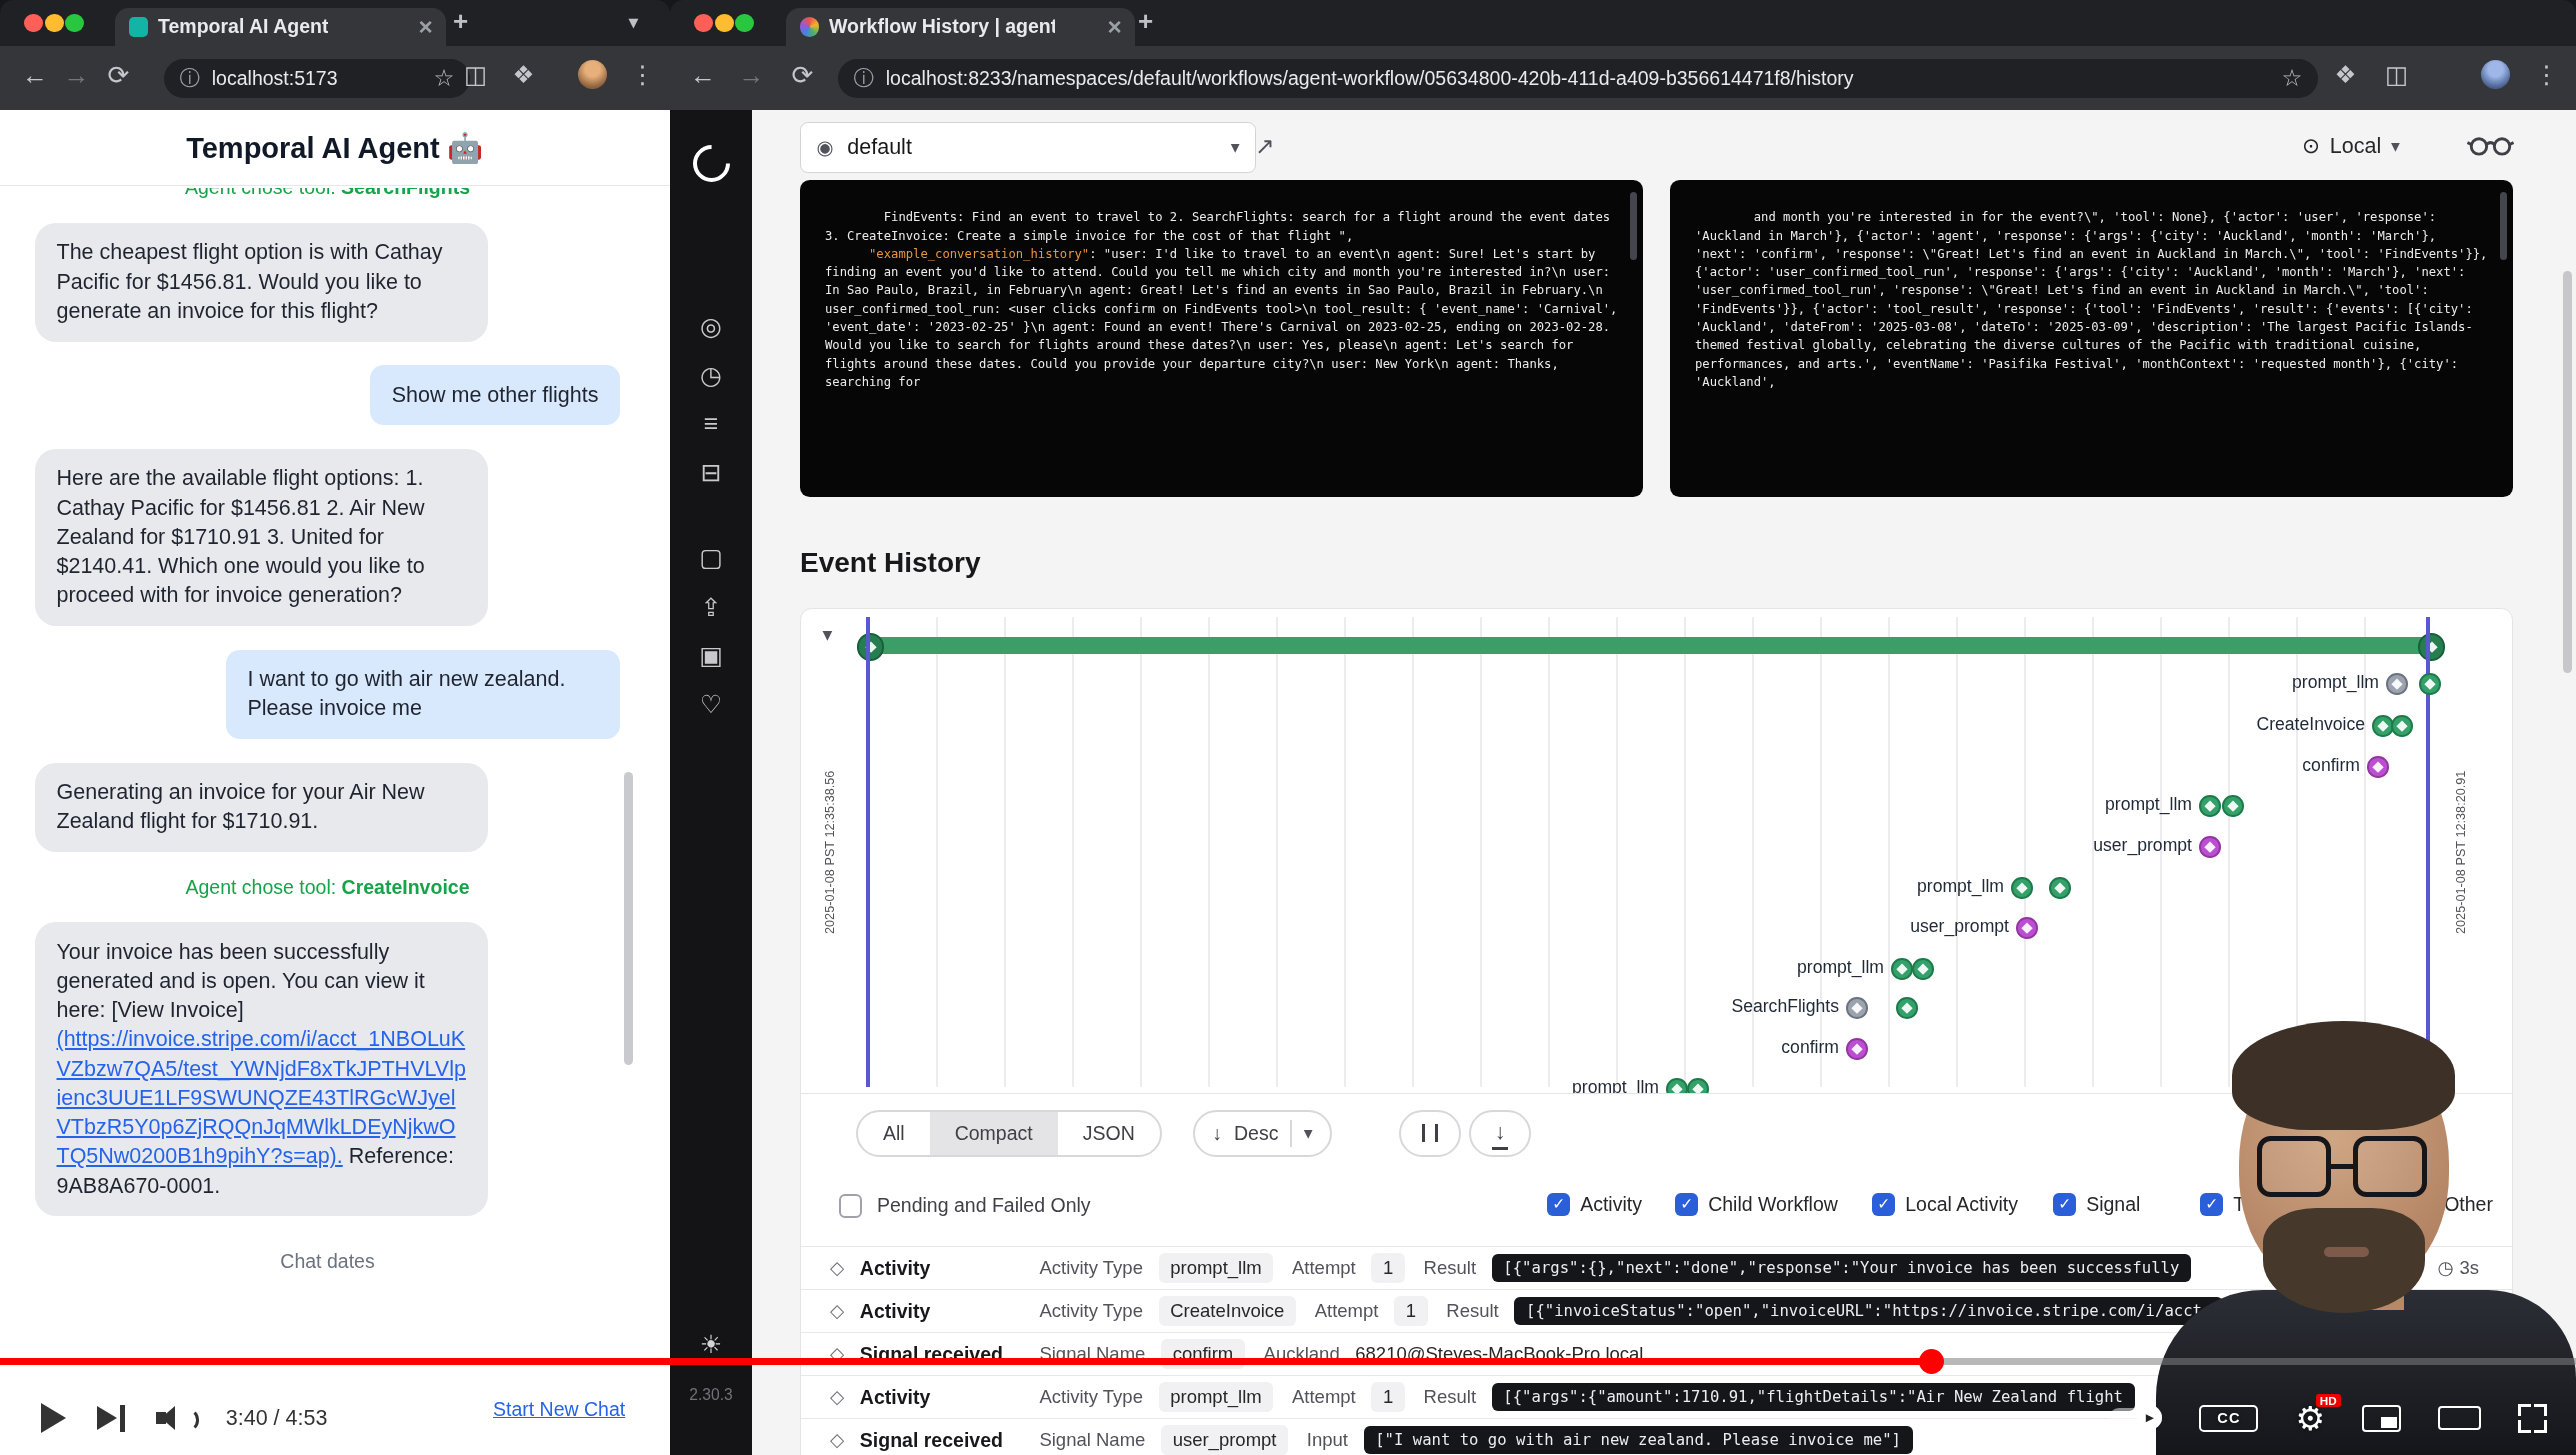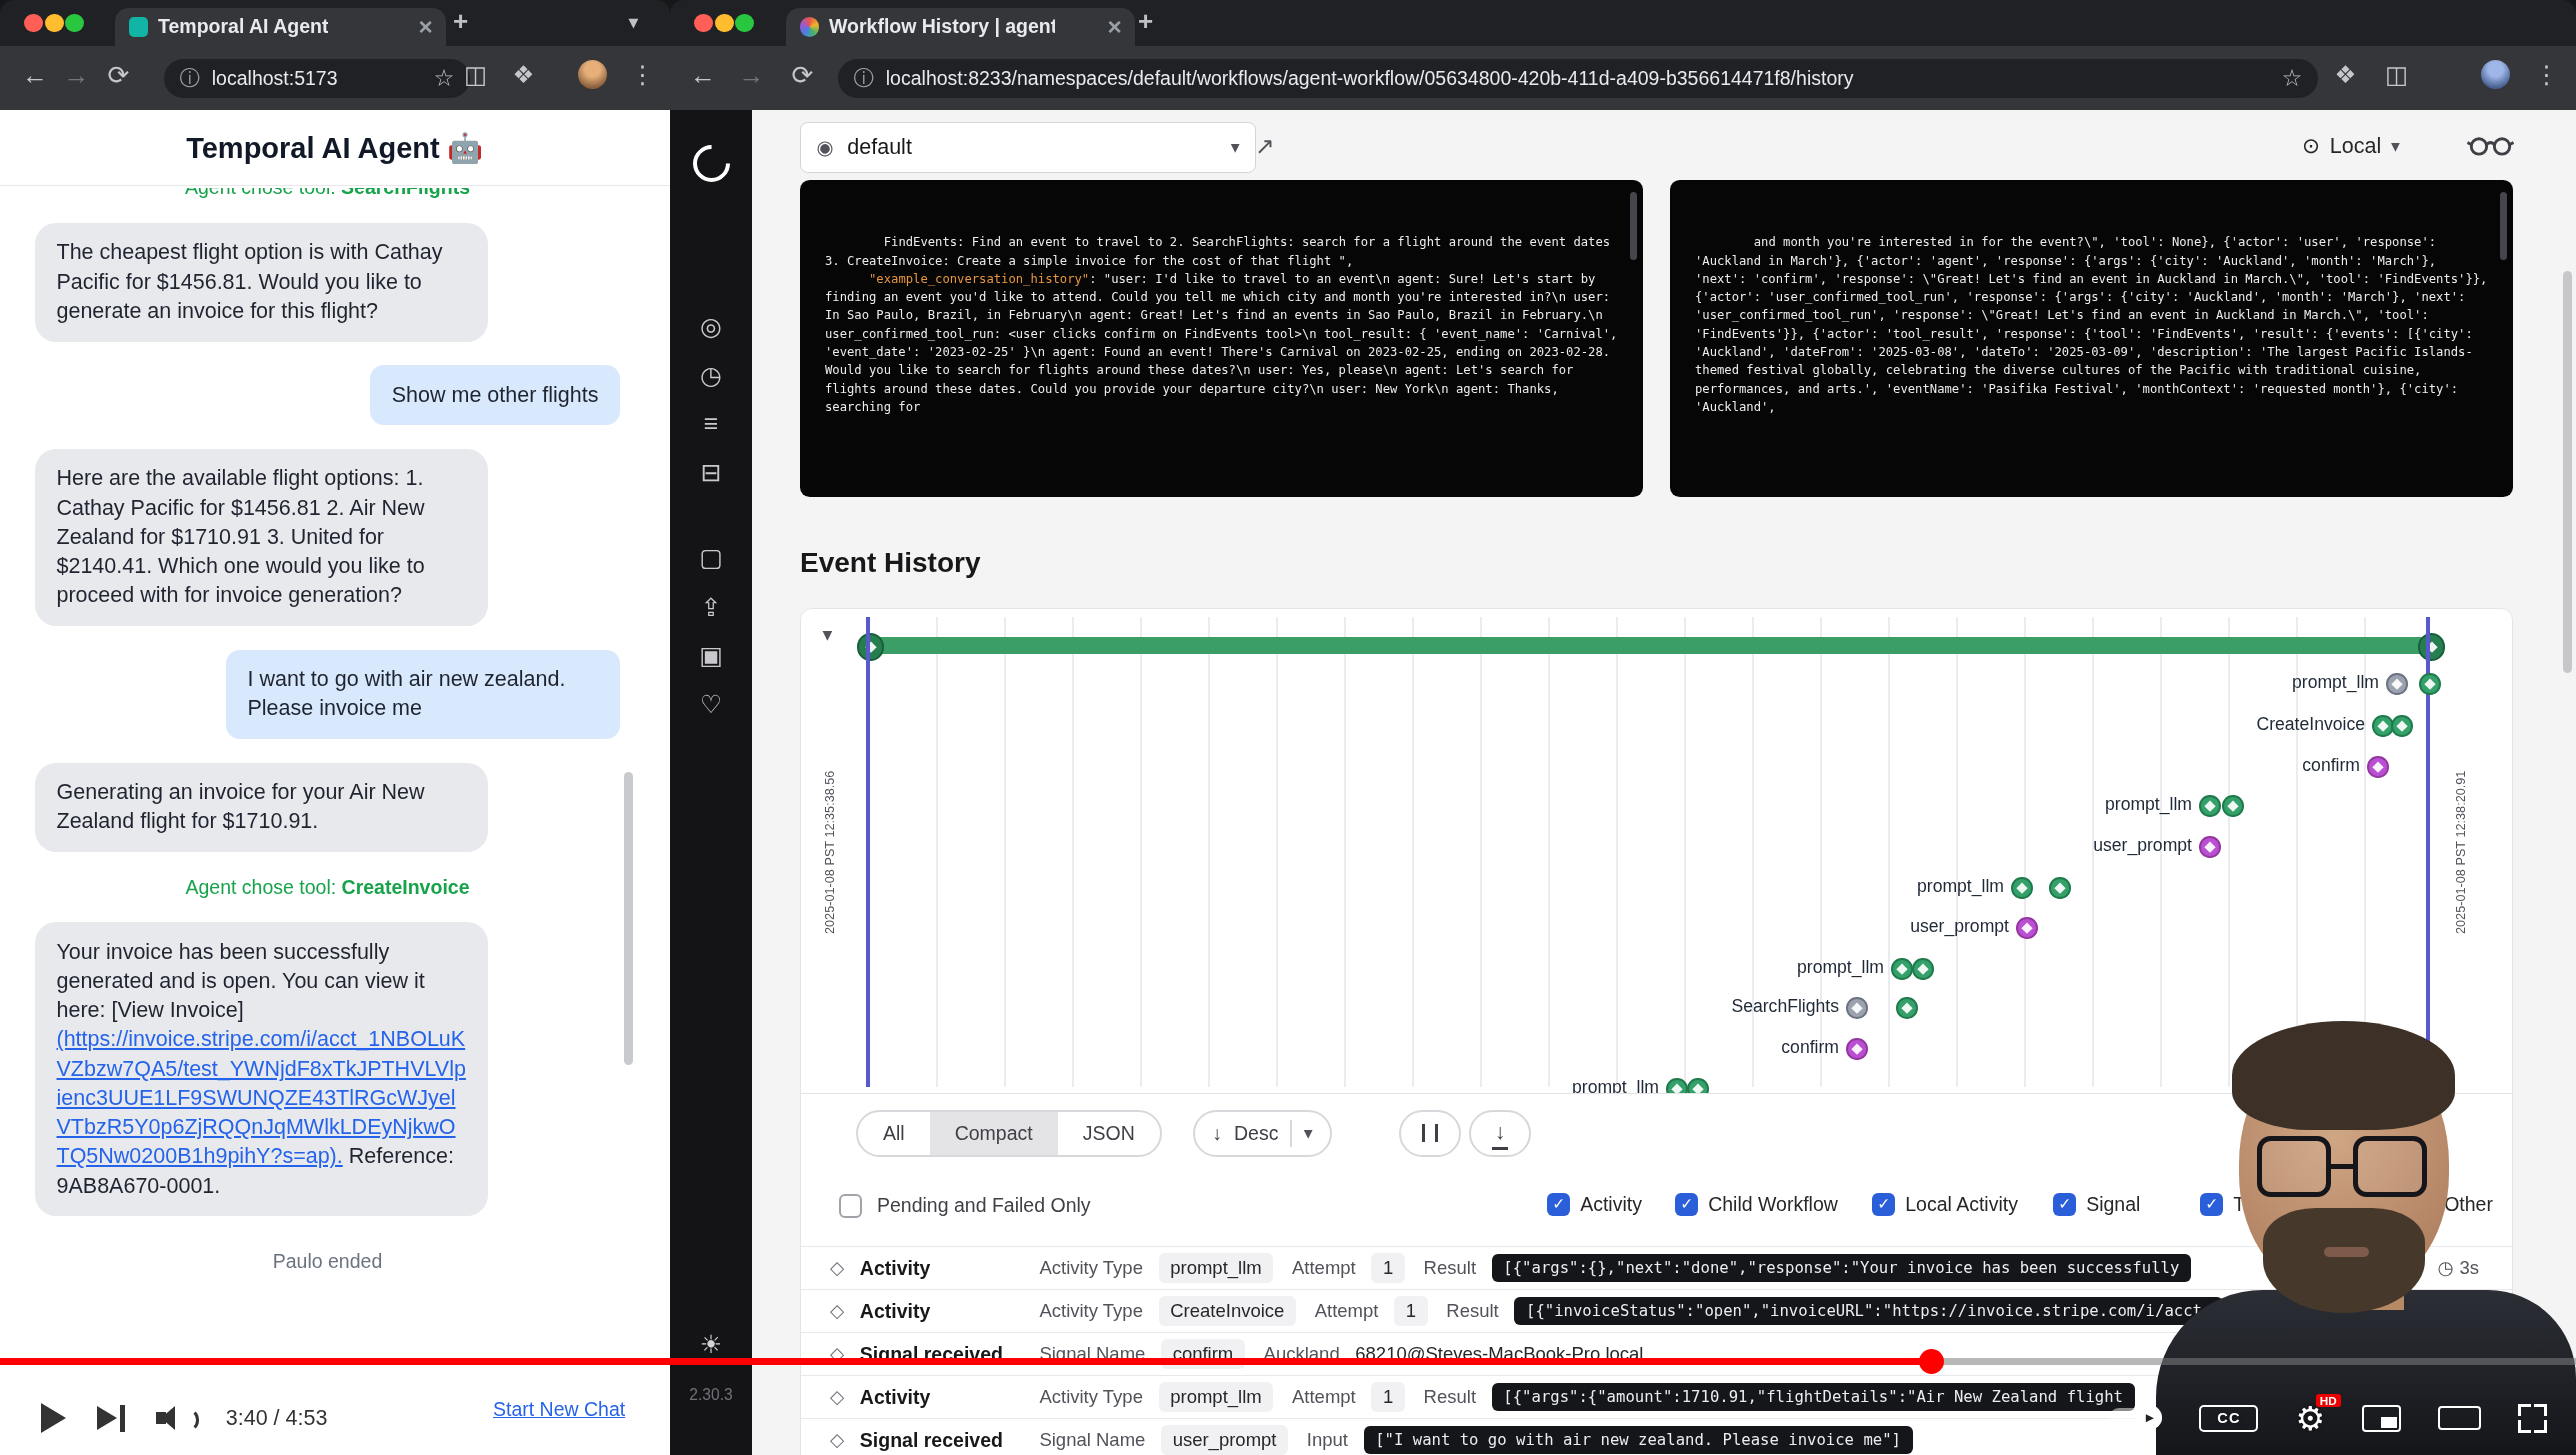--- a/index.html
+++ b/index.html
@@ -68,21 +68,21 @@
           border:1px solid #d4d4d8;border-radius:7.8px;display:flex;align-items:center;padding:0 15.6px;gap:13.7px;}
   .ns-box .ns-ic{color:#52525b;font-size:19.5px;}
   .ns-box .ns-label{font-size:21.5px;color:#18181b;flex:1;}
   .chev{color:#52525b;font-size:17.6px;}
   .ext-link{position:absolute;left:585px;top:21.5px;font-size:23.4px;color:#52525b;}
   .local-group{position:absolute;left:1632px;top:11.7px;height:49px;display:flex;align-items:center;gap:9.8px;
                font-size:21.5px;color:#27272a;}
   .glasses{position:absolute;left:1797px;top:23.4px;}
 
   .code-panel{position:absolute;top:70px;height:317px;width:843px;background:#060607;border-radius:9.8px;
-              padding:35px 25px;box-sizing:border-box;overflow:hidden;
+              padding:10px 25px;box-sizing:border-box;overflow:hidden;
               font-family:"DejaVu Sans Mono",monospace;font-size:12.2px;line-height:1.5;color:#ededed;
               white-space:pre-wrap;overflow-wrap:anywhere;}
   .code-panel .key{color:#e8963f;}
   .panel-scroll{position:absolute;right:5.9px;top:11.7px;width:6.8px;height:68px;background:#45454d;border-radius:3.9px;}
 
   .eh-title{position:absolute;left:130px;top:437px;font-size:28px;font-weight:700;color:#18181b;}
 
   .card{position:absolute;left:130px;top:498px;width:1713px;height:976px;background:#fff;
         border:1px solid #e4e4e7;border-radius:11.7px 11.7px 0 0;box-sizing:border-box;}
   .tl-zone{position:absolute;left:0;top:0;right:0;height:484px;overflow:hidden;}
@@ -231,21 +231,21 @@
       <div class="app-title">Temporal AI Agent 🤖</div>
       <div id="chat-list">
           <div class="msg-tool"><span>Agent chose tool: </span><b>SearchFlights</b></div>
           <div class="bubble bot">The cheapest flight option is with Cathay Pacific for $1456.81. Would you like to generate an invoice for this flight?</div>
           <div class="bubble user">Show me other flights</div>
           <div class="bubble bot">Here are the available flight options: 1. Cathay Pacific for $1456.81 2. Air New Zealand for $1710.91 3. United for $2140.41. Which one would you like to proceed with for invoice generation?</div>
           <div class="bubble user">I want to go with air new zealand. Please invoice me</div>
           <div class="bubble bot">Generating an invoice for your Air New Zealand flight for $1710.91.</div>
           <div class="msg-tool"><span>Agent chose tool: </span><b>CreateInvoice</b></div>
           <div class="bubble bot"><span>Your invoice has been successfully generated and is open. You can view it here: [View Invoice] </span><a class="msg-link">(https://invoice.stripe.com/i/acct_1NBOLuKVZbzw7QA5/test_YWNjdF8xTkJPTHVLVlpienc3UUE1LF9SWUNQZE43TlRGcWJyelVTbzR5Y0p6ZjRQQnJqMWlkLDEyNjkwOTQ5Nw0200B1h9pihY?s=ap).</a><span> Reference: 9AB8A670-0001.</span></div>
-          <div class="chat-ended">Paulo ended</div>
+          <div class="chat-ended">Chat dates</div>
         </div>
       <span class="chat-scroll"></span>
       <a class="start-link">Start New Chat</a>
     </div>
   </section>
 
   <section class="win" id="win-right">
     <div class="tabbar">
       <span class="light red" style="left:24.4px"></span>
       <span class="light yellow" style="left:45px"></span>

